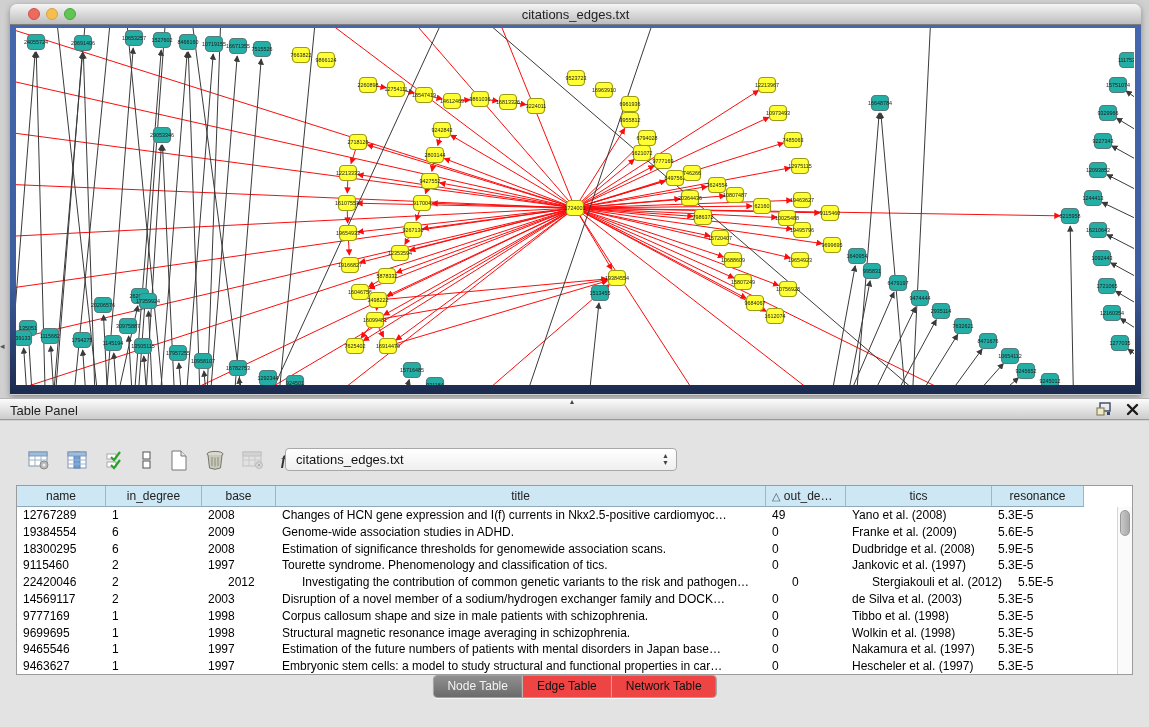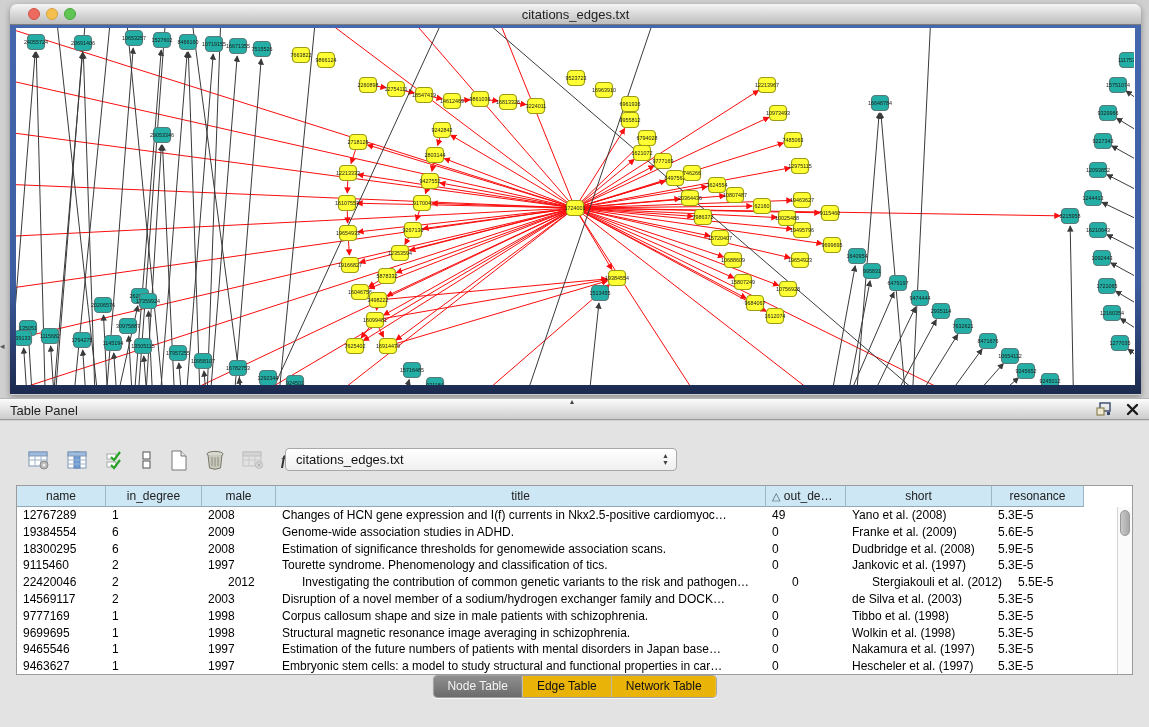--- a/index.html
+++ b/index.html
@@ -51,21 +51,21 @@
   .th.sorted { text-align:left; padding-left:6px; }
   .th .tri { color:#456; font-size:11px; }
   .tbody { flex:1; overflow:hidden; position:relative; }
   .tr { display:flex; height:16.8px; }
   .td { font-size:12px; color:#000; padding:1px 0 0 6px; white-space:nowrap; overflow:hidden; }
   .vscroll { position:absolute; right:0; top:21px; bottom:0; width:15px; background:#fafafa; border-left:1px solid #d5d5d5; }
   .vthumb { position:absolute; left:2px; top:3px; width:10px; height:26px; background:linear-gradient(90deg,#c9c9c9,#a8a8a8); border-radius:5px; border:1px solid #999; }
 
   .tabs { position:absolute; left:50%; transform:translateX(-50%); top:254px; display:flex;
     border:1px solid #9f9f9f; border-radius:4px; overflow:hidden; background:#fdfdfd; box-shadow:0 1px 0 rgba(255,255,255,.7); }
-  .tab { font-size:12px; padding:3px 14px 4px 14px; color:#111; border-right:1px solid #b9b9b9; background:#eab308; }
+  .tab { font-size:12px; padding:3px 14px 4px 14px; color:#111; border-right:1px solid #b9b9b9; background:#ef4444; }
   .tab:last-child { border-right:none; }
   .tab.active { background:linear-gradient(#8f8f8f,#6b6b6b); color:#f4f4f4; }
 
   .status-bar { position:absolute; left:0; top:278px; width:1149px; height:28px; border-top:1px solid #bdbdbd; background:#e0e0e0; }
   .mem { position:absolute; right:34px; top:7px; font-size:11px; color:#222; }
   .mem-dot { position:absolute; right:12px; top:5px; width:14px; height:14px; border-radius:50%;
     background:radial-gradient(circle at 35% 30%, #7fe07f, #3dbb3d); border:1px solid #2f9a2f; }
 </style>
 </head>
 <body>
@@ -750,24 +750,24 @@
     <span class="arrows">
         <span>▲</span>
         <span>▼</span>
       </span>
   </div>
 
   <div class="table-wrap">
     <div class="thead" id="thead">
         <div class="th" style="width: 89px;">name</div>
         <div class="th" style="width: 96px;">in_degree</div>
-        <div class="th" style="width: 74px;">male</div>
+        <div class="th" style="width: 74px;">base</div>
         <div class="th" style="width: 490px;">title</div>
         <div class="th sorted" style="width: 80px;"><span class="tri">△</span> out_de…</div>
-        <div class="th" style="width: 146px;">short</div>
+        <div class="th" style="width: 146px;">tics</div>
         <div class="th" style="width: 92px;">resonance</div>
       </div>
     <div class="tbody" id="tbody">
         <div class="tr">
           <div class="td" style="width: 89px;">12767289</div>
           <div class="td" style="width: 96px;">1</div>
           <div class="td" style="width: 74px;">2008</div>
           <div class="td" style="width: 490px;">Changes of HCN gene expression and I(f) currents in Nkx2.5-positive cardiomyoc…</div>
           <div class="td" style="width: 80px;">49</div>
           <div class="td" style="width: 146px;">Yano et al. (2008)</div>

